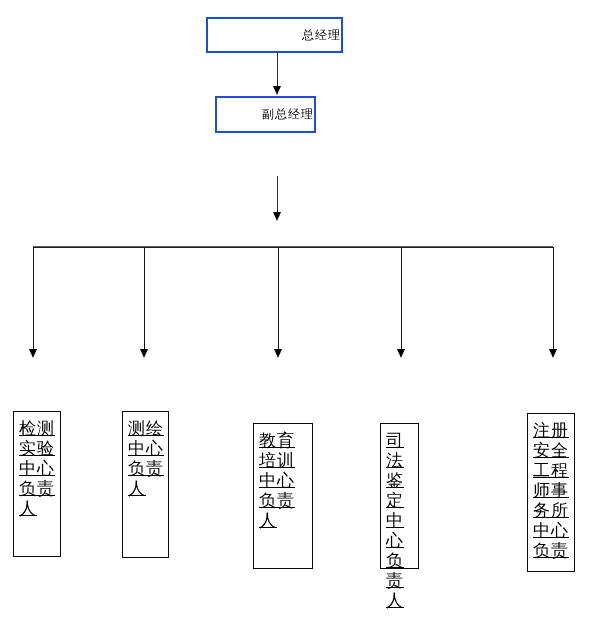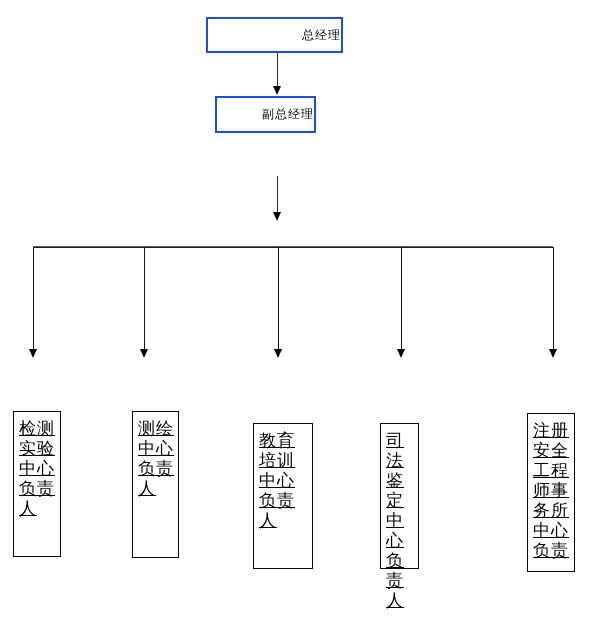--- a/index.html
+++ b/index.html
@@ -35,21 +35,21 @@
   .node-dept {
     border: 1px solid #0a0a0a;
     font-size: 17px;
     line-height: 20px;
     letter-spacing: 1px;
     padding: 6px 2px 0 5px;
     white-space: pre-line;
     text-decoration: underline;
   }
   .dept-1 { left: 13px;  top: 411px; width: 48px; height: 146px; }
-  .dept-2 { left: 132px; top: 411px; width: 47px; height: 147px; }
+  .dept-2 { left: 122px; top: 411px; width: 47px; height: 147px; }
   .dept-3 { left: 253px; top: 423px; width: 60px; height: 146px; }
   .dept-4 { left: 380px; top: 423px; width: 39px; height: 146px; }
   .dept-5 { left: 527px; top: 413px; width: 48px; height: 159px; }
   
   .vline {
     position: absolute;
     width: 0;
     border-left: 1px solid #141414;
   }
   .vline-thick { border-left-color: #2a2a2a; }

